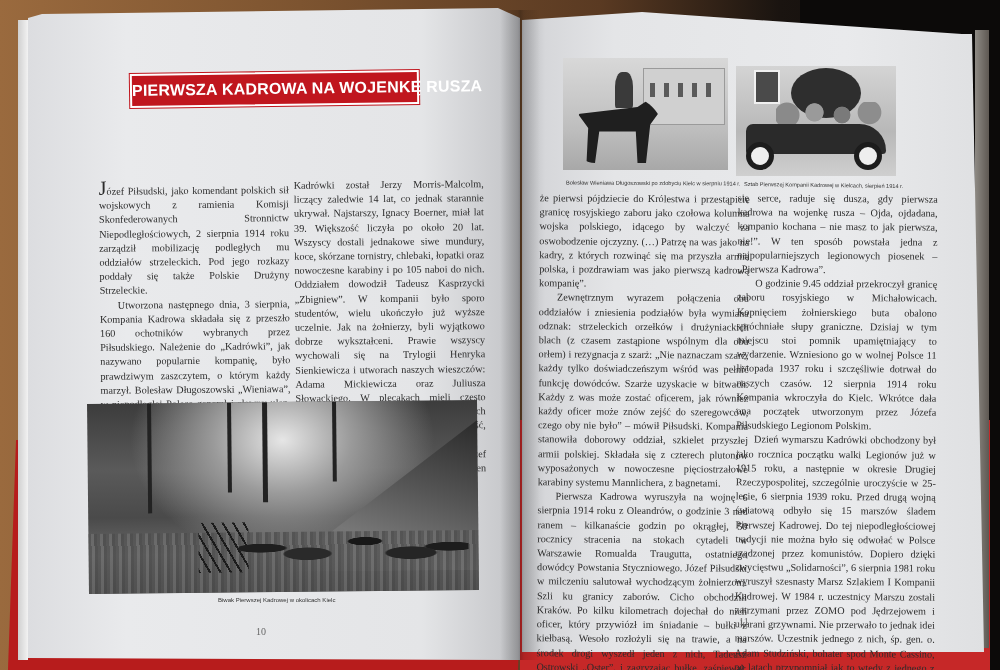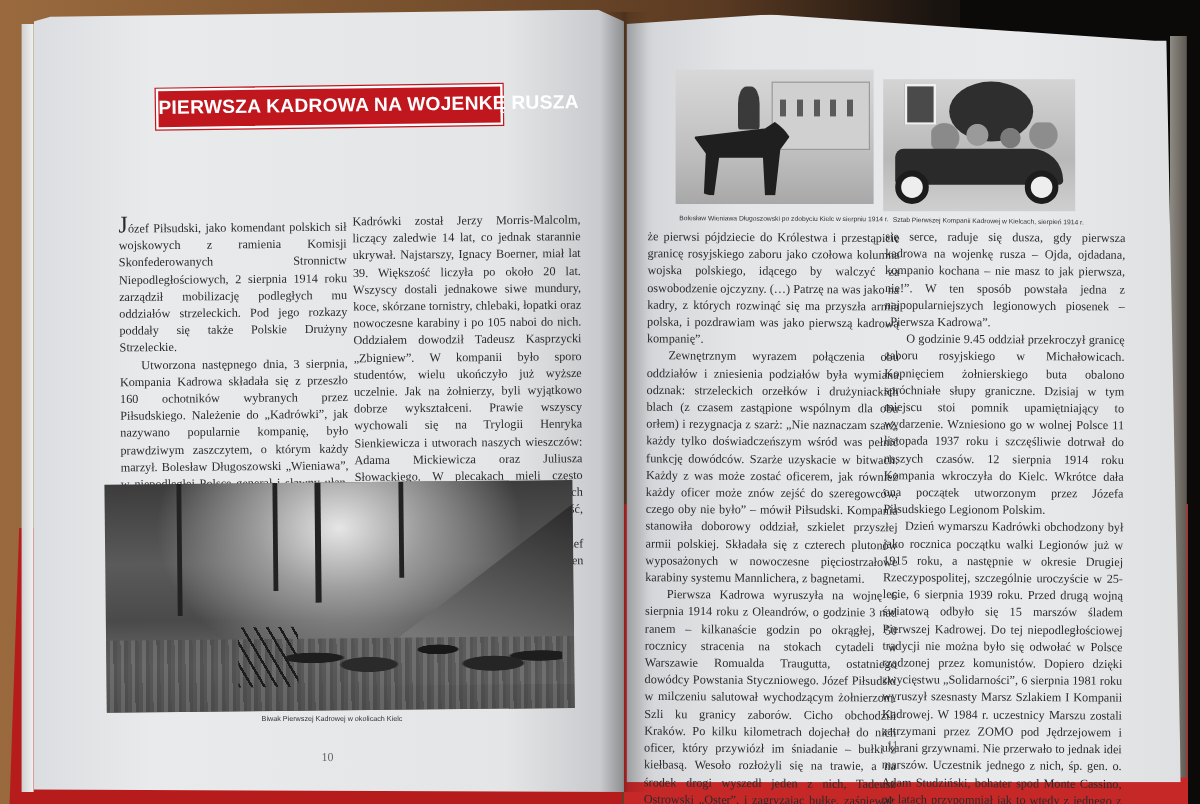--- a/index.html
+++ b/index.html
@@ -97,21 +97,21 @@
     .photo-car .w1 { left:10px; } .photo-car .w2 { left:118px; }
     .photo-car .people { position:absolute; left:40px; top:36px; width:110px; height:26px;
       background:radial-gradient(circle at 10% 50%, #8a8a8a 0 12%, transparent 13%), radial-gradient(circle at 35% 40%, #9a9a9a 0 12%, transparent 13%), radial-gradient(circle at 60% 50%, #7a7a7a 0 12%, transparent 13%), radial-gradient(circle at 85% 40%, #8d8d8d 0 12%, transparent 13%); }
 
     .caption { position:absolute; font-family:"Liberation Sans","DejaVu Sans",sans-serif; font-size:5.6px; color:#333; white-space:nowrap; }
     .cap-biwak { left:218px; top:597px; font-size:6px; }
     .cap-rider { left:566px; top:180px; transform:rotate(0.3deg); }
     .cap-car { left:744px; top:182px; transform:rotate(0.8deg); }
 
     .pagenum { position:absolute; font-size:10px; color:#666; }
-    .pn-left { left:268px; top:626px; }
+    .pn-left { left:256px; top:626px; }
     .pn-right { left:727px; top:616px;margin-left:12px; }
   </style>
 </head>
 <body>
 
 <div class="table-top"></div>
 <div class="dark-right"></div>
 <div class="cover cover-left"></div>
 <div class="cover cover-right"></div>
 <div class="edge-left"></div>

